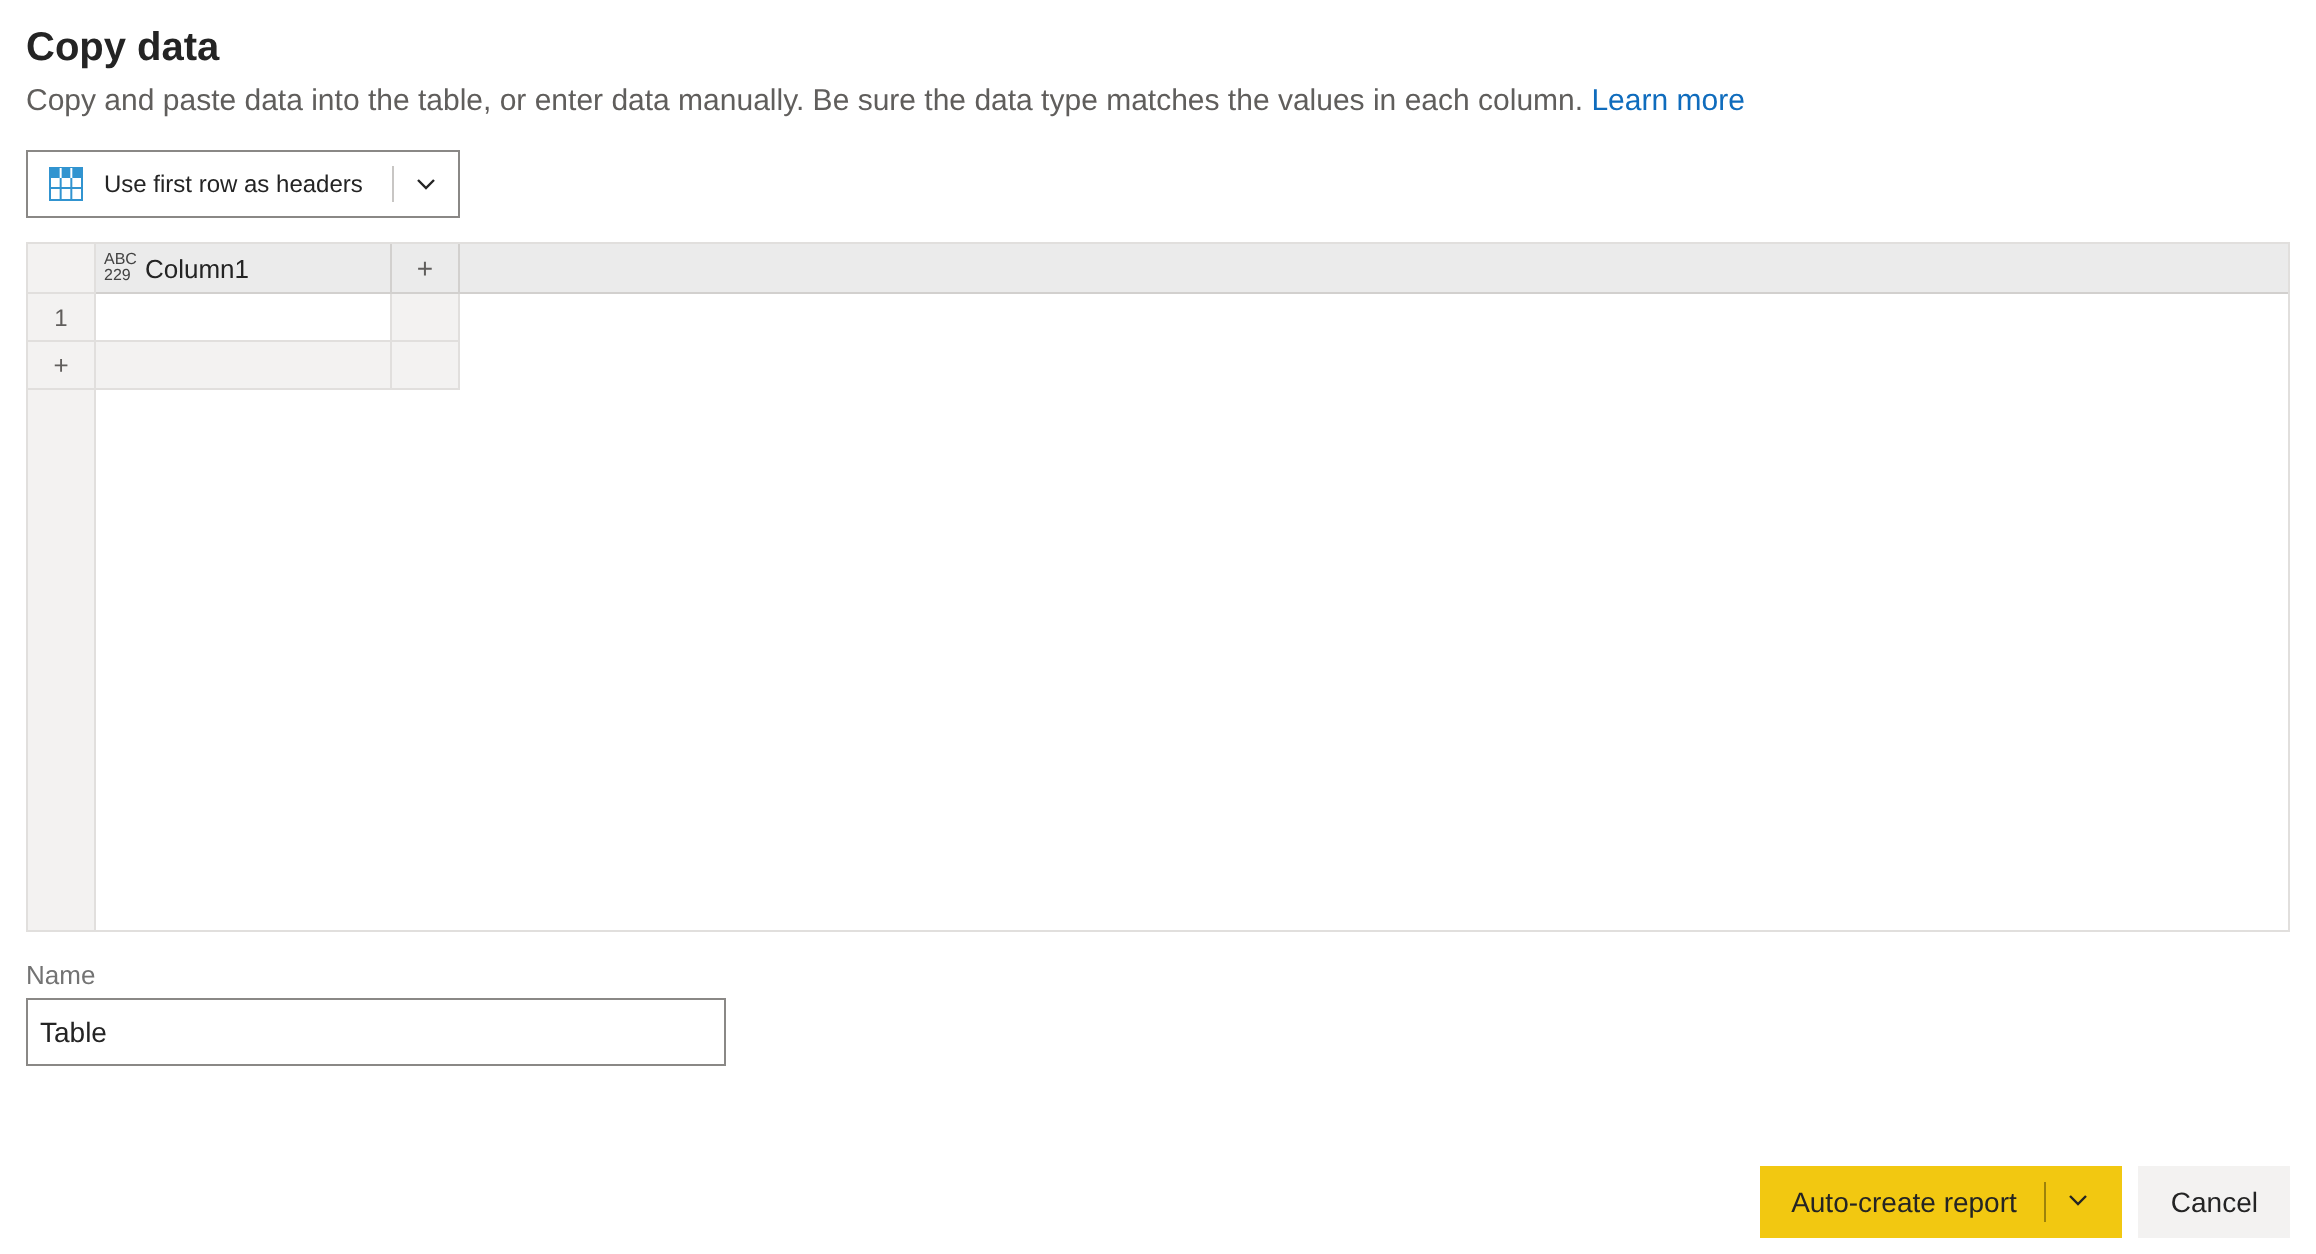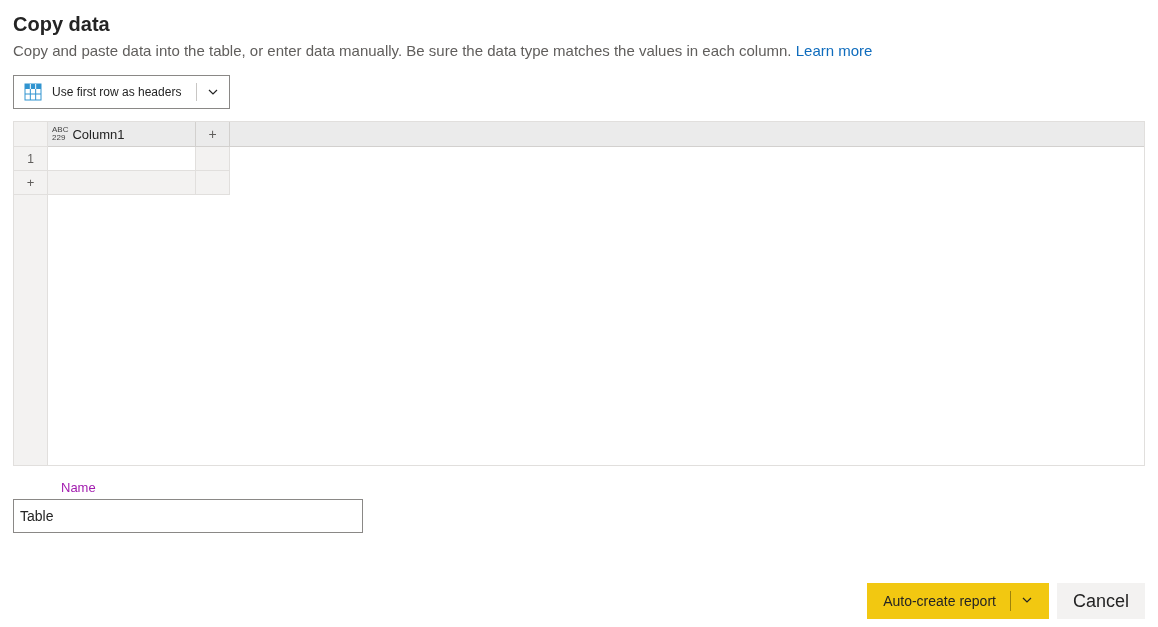--- a/index.html
+++ b/index.html
@@ -154,24 +154,23 @@
       width: 34px;
       background: #f3f2f1;
       border-right: 1px solid #e1dfdd;
     }
 
     .name-block {
       margin-top: 14px;
     }
     .name-label {
       font-size: 13px;
-      color: #a21caf;
+      color: #737373;
       display: block;
       margin-bottom: 4px;
-      margin-left: 48px;
     }
     .name-input {
       width: 350px;
       height: 28px;
       border: 1px solid #8a8886;
       padding: 16px 6px;
       font-size: 14px;
       font-family: inherit;
       color: #242424;
       outline: none;
@@ -201,21 +200,21 @@
       width: 1px;
       height: 20px;
       background: rgba(0,0,0,0.35);
       margin: 0 10px 0 14px;
     }
     .btn-secondary {
       background: #f3f2f1;
       border: none;
       height: 36px;
       padding: 0 16px;
-      font-size: 18px;
+      font-size: 14px;
       color: #242424;
       cursor: pointer;
       font-family: inherit;
     }
   </style>
 </head>
 <body>
 
 
 

